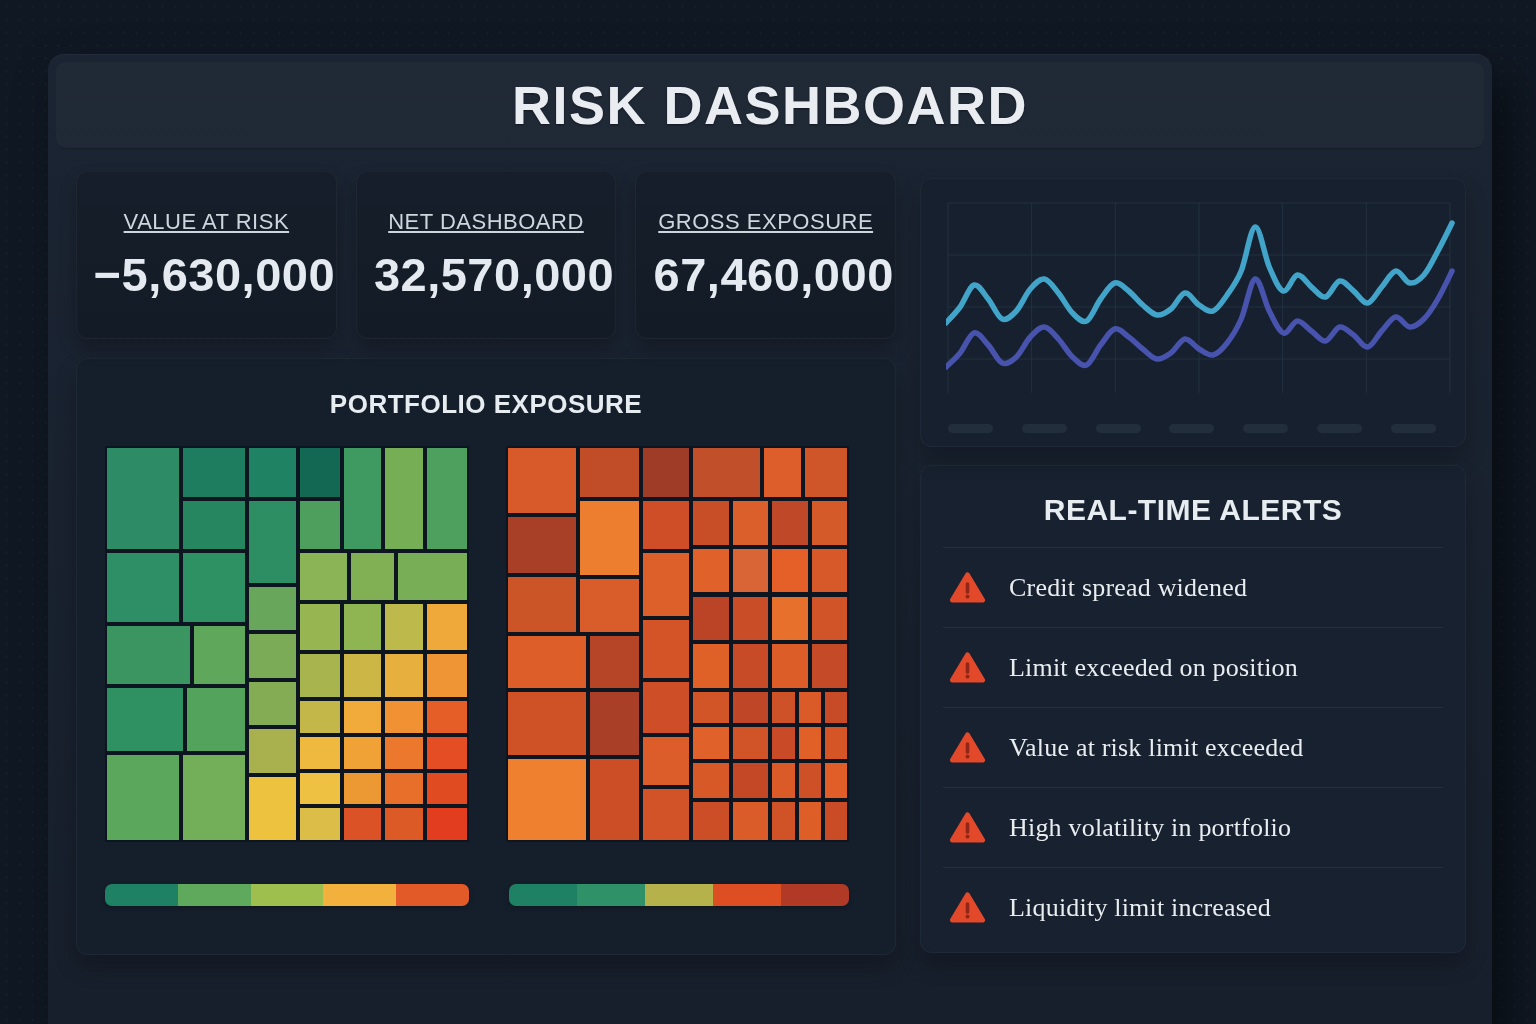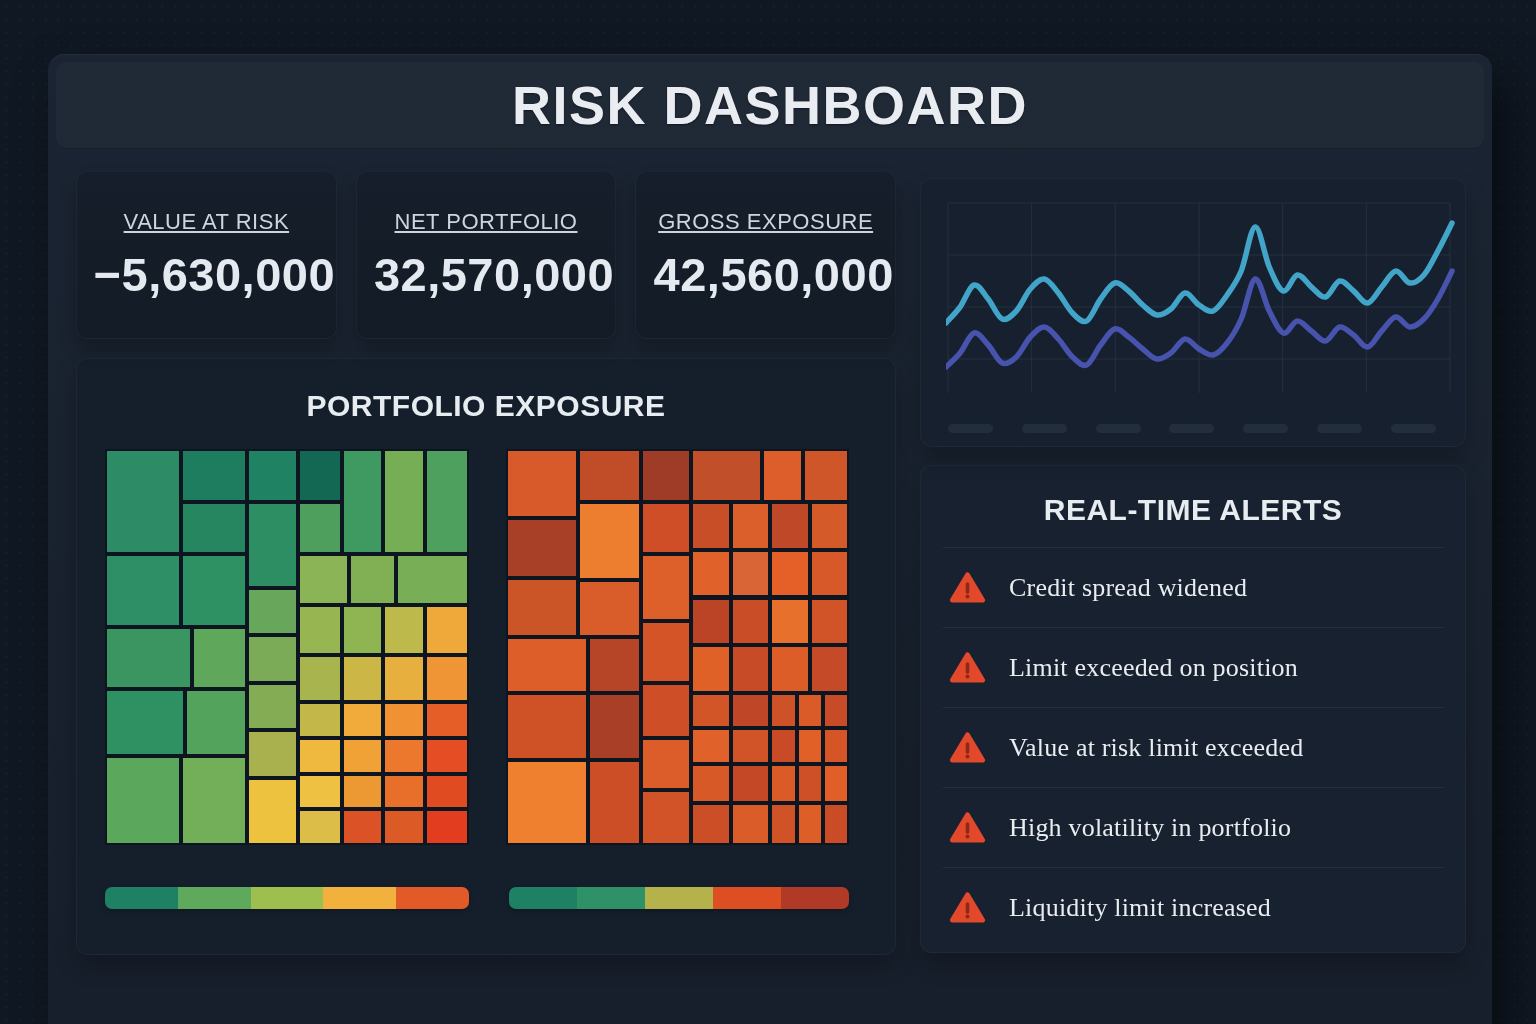--- a/index.html
+++ b/index.html
@@ -41,21 +41,21 @@
   }
   .kpi-label{font-size:22px;letter-spacing:0.5px;color:#CDD5DD;font-weight:500;text-decoration:underline;}
   .kpi-value{font-size:47px;font-weight:600;color:#E4EAF0;margin-top:12px;letter-spacing:0.5px;margin-left:16px;}
 
   
   .portfolio-panel{
     margin-top:19px;height:595px;background:#151F2C;
     border:1px solid rgba(255,255,255,0.04);border-radius:12px;
     box-shadow:0 12px 22px rgba(0,0,0,0.22);overflow:hidden;
   }
-  .portfolio-title{text-align:center;padding-top:30px;font-size:30px;font-weight:700;letter-spacing:0.5px;color:#E7ECF0;}
+  .portfolio-title{text-align:center;padding-top:30px;font-size:26px;font-weight:700;letter-spacing:0.5px;color:#E7ECF0;}
   .treemaps{display:flex;margin:26px 0 0 28px;gap:37px;}
   .treemap{position:relative;background:#0D1520;border-radius:2px;}
   .treemap-low{width:364px;height:396px;}
   .treemap-high{width:343px;height:396px;}
   .tile{position:absolute;box-sizing:border-box;border:2px solid #0D1520;border-radius:1px;}
   .legends{display:flex;margin:42px 0 0 28px;gap:40px;}
   .legend{height:22px;border-radius:7px;overflow:hidden;display:flex;box-shadow:0 2px 5px rgba(0,0,0,0.3);}
   .legend-low{width:364px;}
   .legend-high{width:340px;}
   .legend-seg{flex:1;}
@@ -91,26 +91,26 @@
 
   <div class="content">
     <div class="col-left">
 
       <div class="kpi-row">
         <div class="kpi-card">
           <div class="kpi-label">VALUE AT RISK</div>
           <div class="kpi-value">−5,630,000</div>
         </div>
         <div class="kpi-card">
-          <div class="kpi-label">NET PORTFOLIO</div>
+          <div class="kpi-label">NET DASHBOARD</div>
           <div class="kpi-value">32,570,000</div>
         </div>
         <div class="kpi-card">
           <div class="kpi-label">GROSS EXPOSURE</div>
-          <div class="kpi-value">42,560,000</div>
+          <div class="kpi-value">67,460,000</div>
         </div>
       </div>
 
       <div class="portfolio-panel">
         <div class="portfolio-title">PORTFOLIO EXPOSURE</div>
         <div class="treemaps">
           <div class="treemap treemap-low" id="treemap-0">
               <div class="tile" style="left: 0%; top: 0%; width: 21%; height: 26.5%; background: rgb(45, 140, 102);"></div>
               <div class="tile" style="left: 21%; top: 0%; width: 18%; height: 13.5%; background: rgb(30, 124, 95);"></div>
               <div class="tile" style="left: 39%; top: 0%; width: 14%; height: 13.5%; background: rgb(31, 130, 99);"></div>

